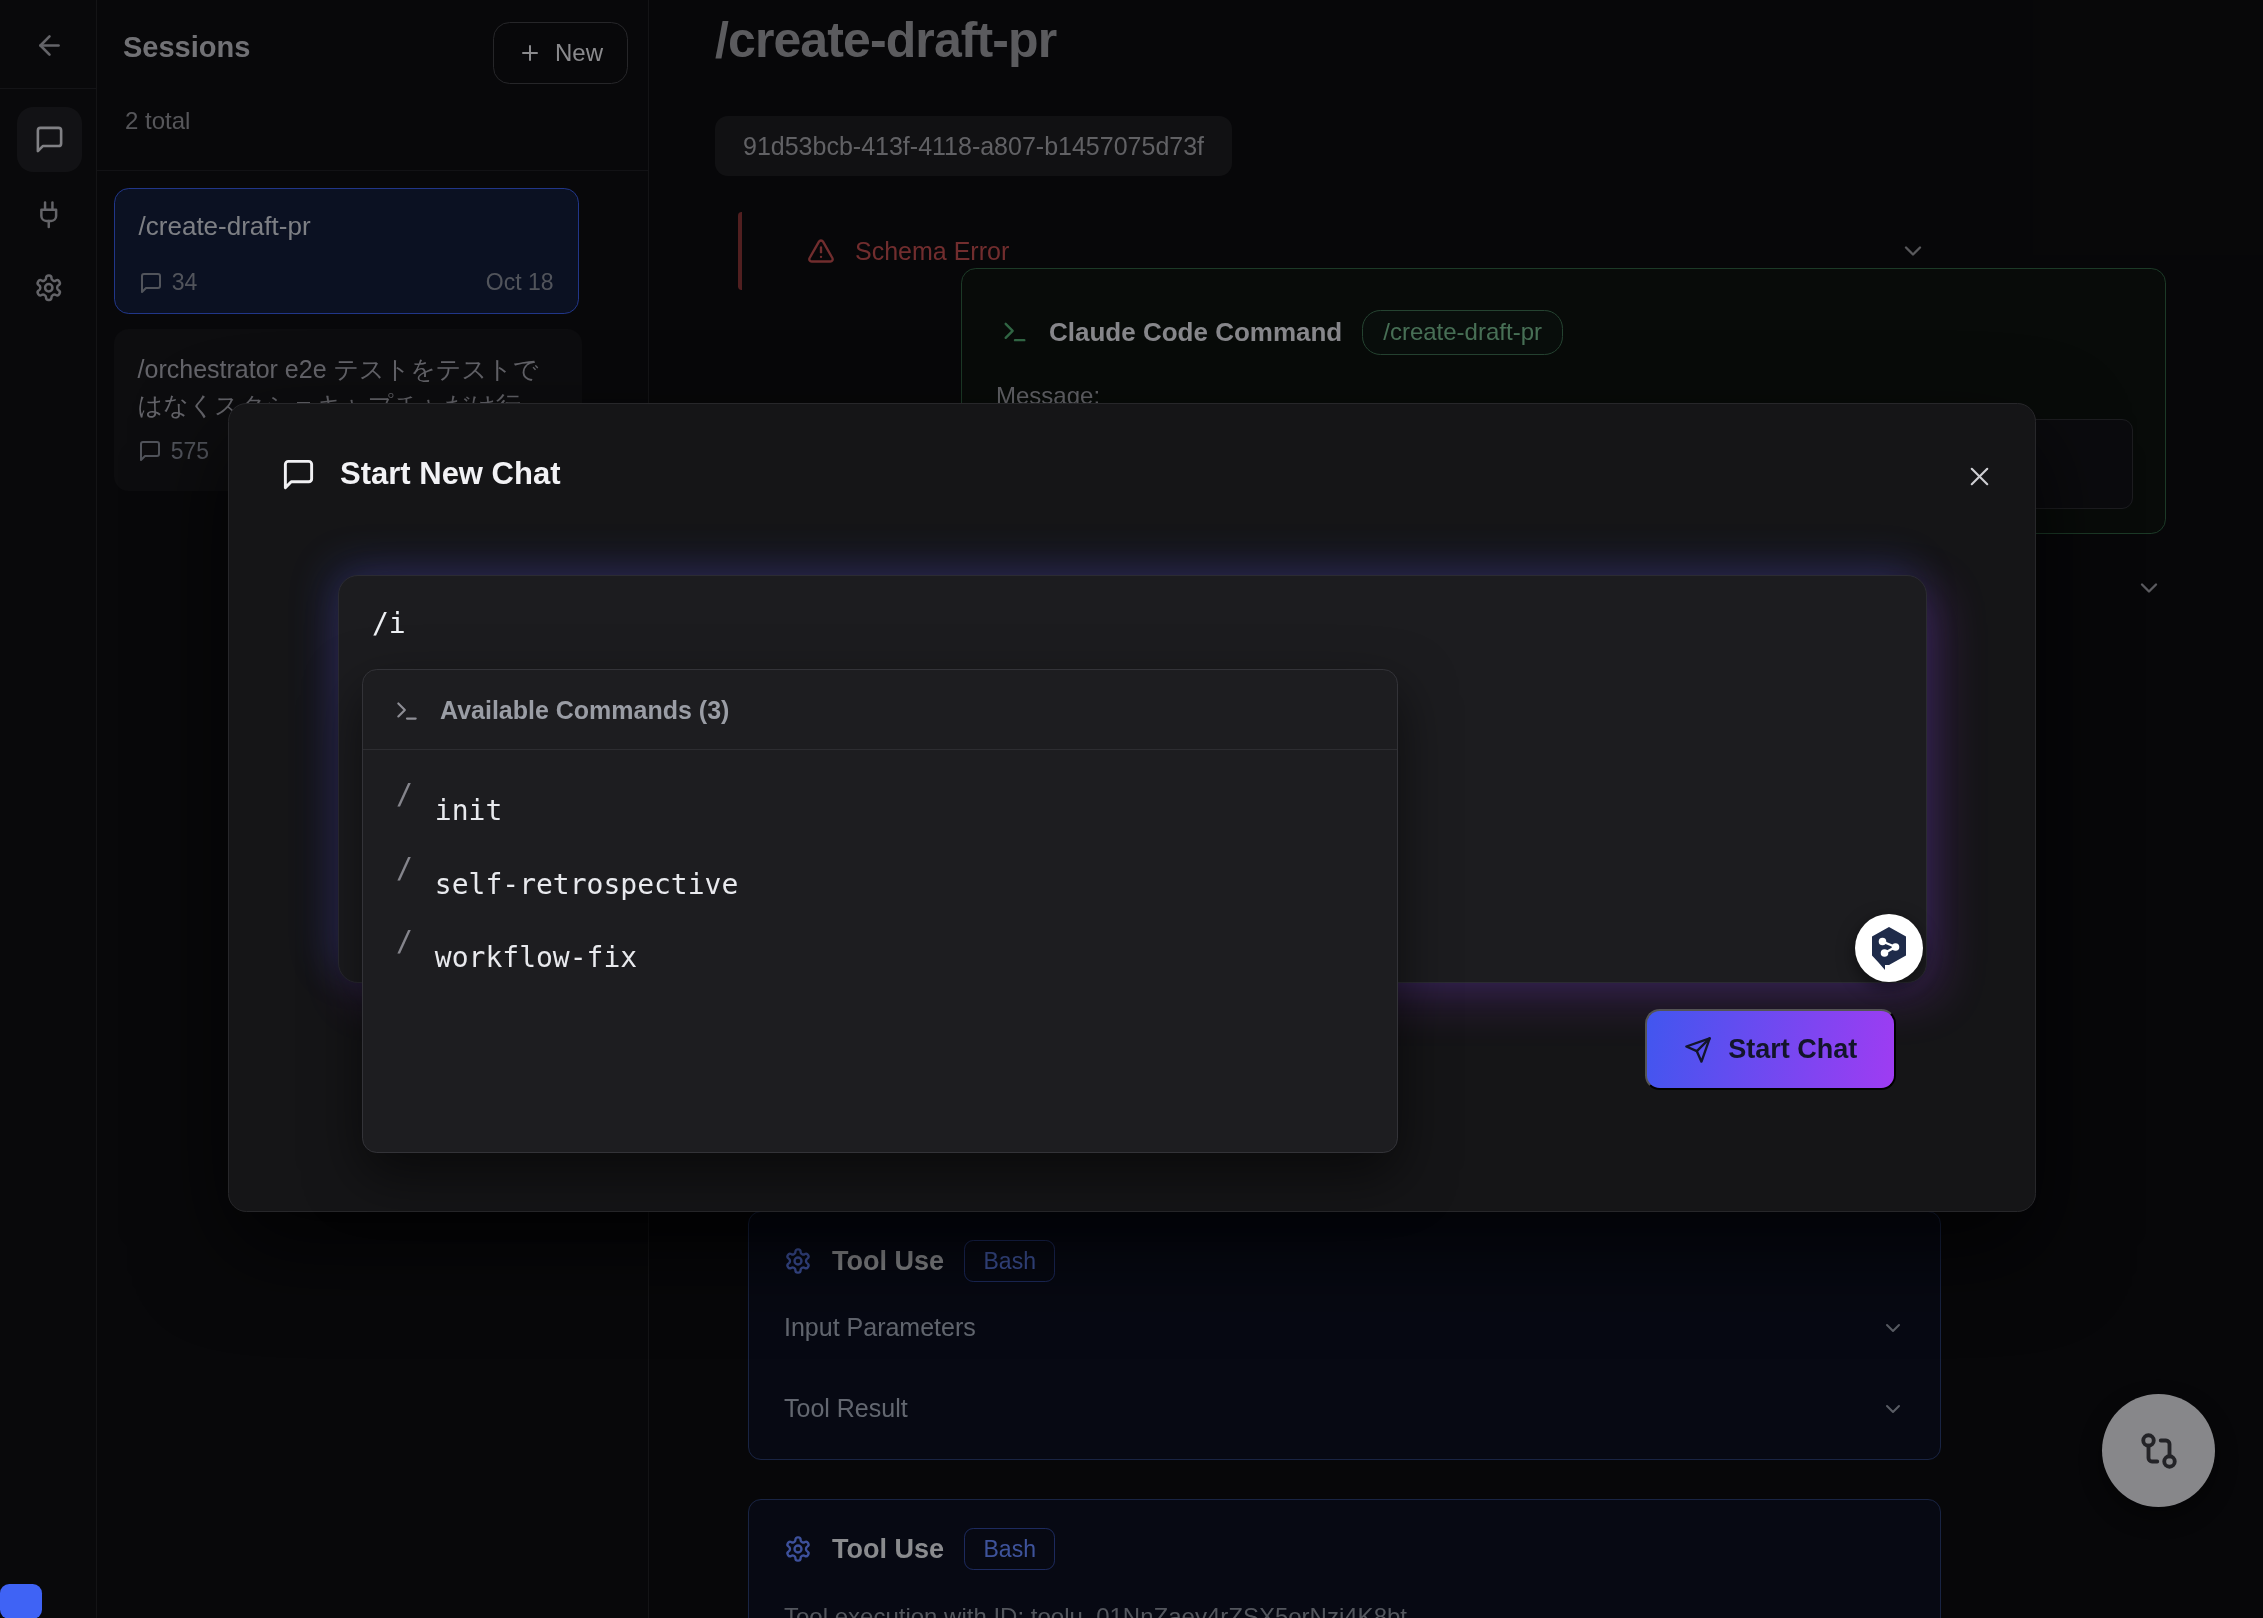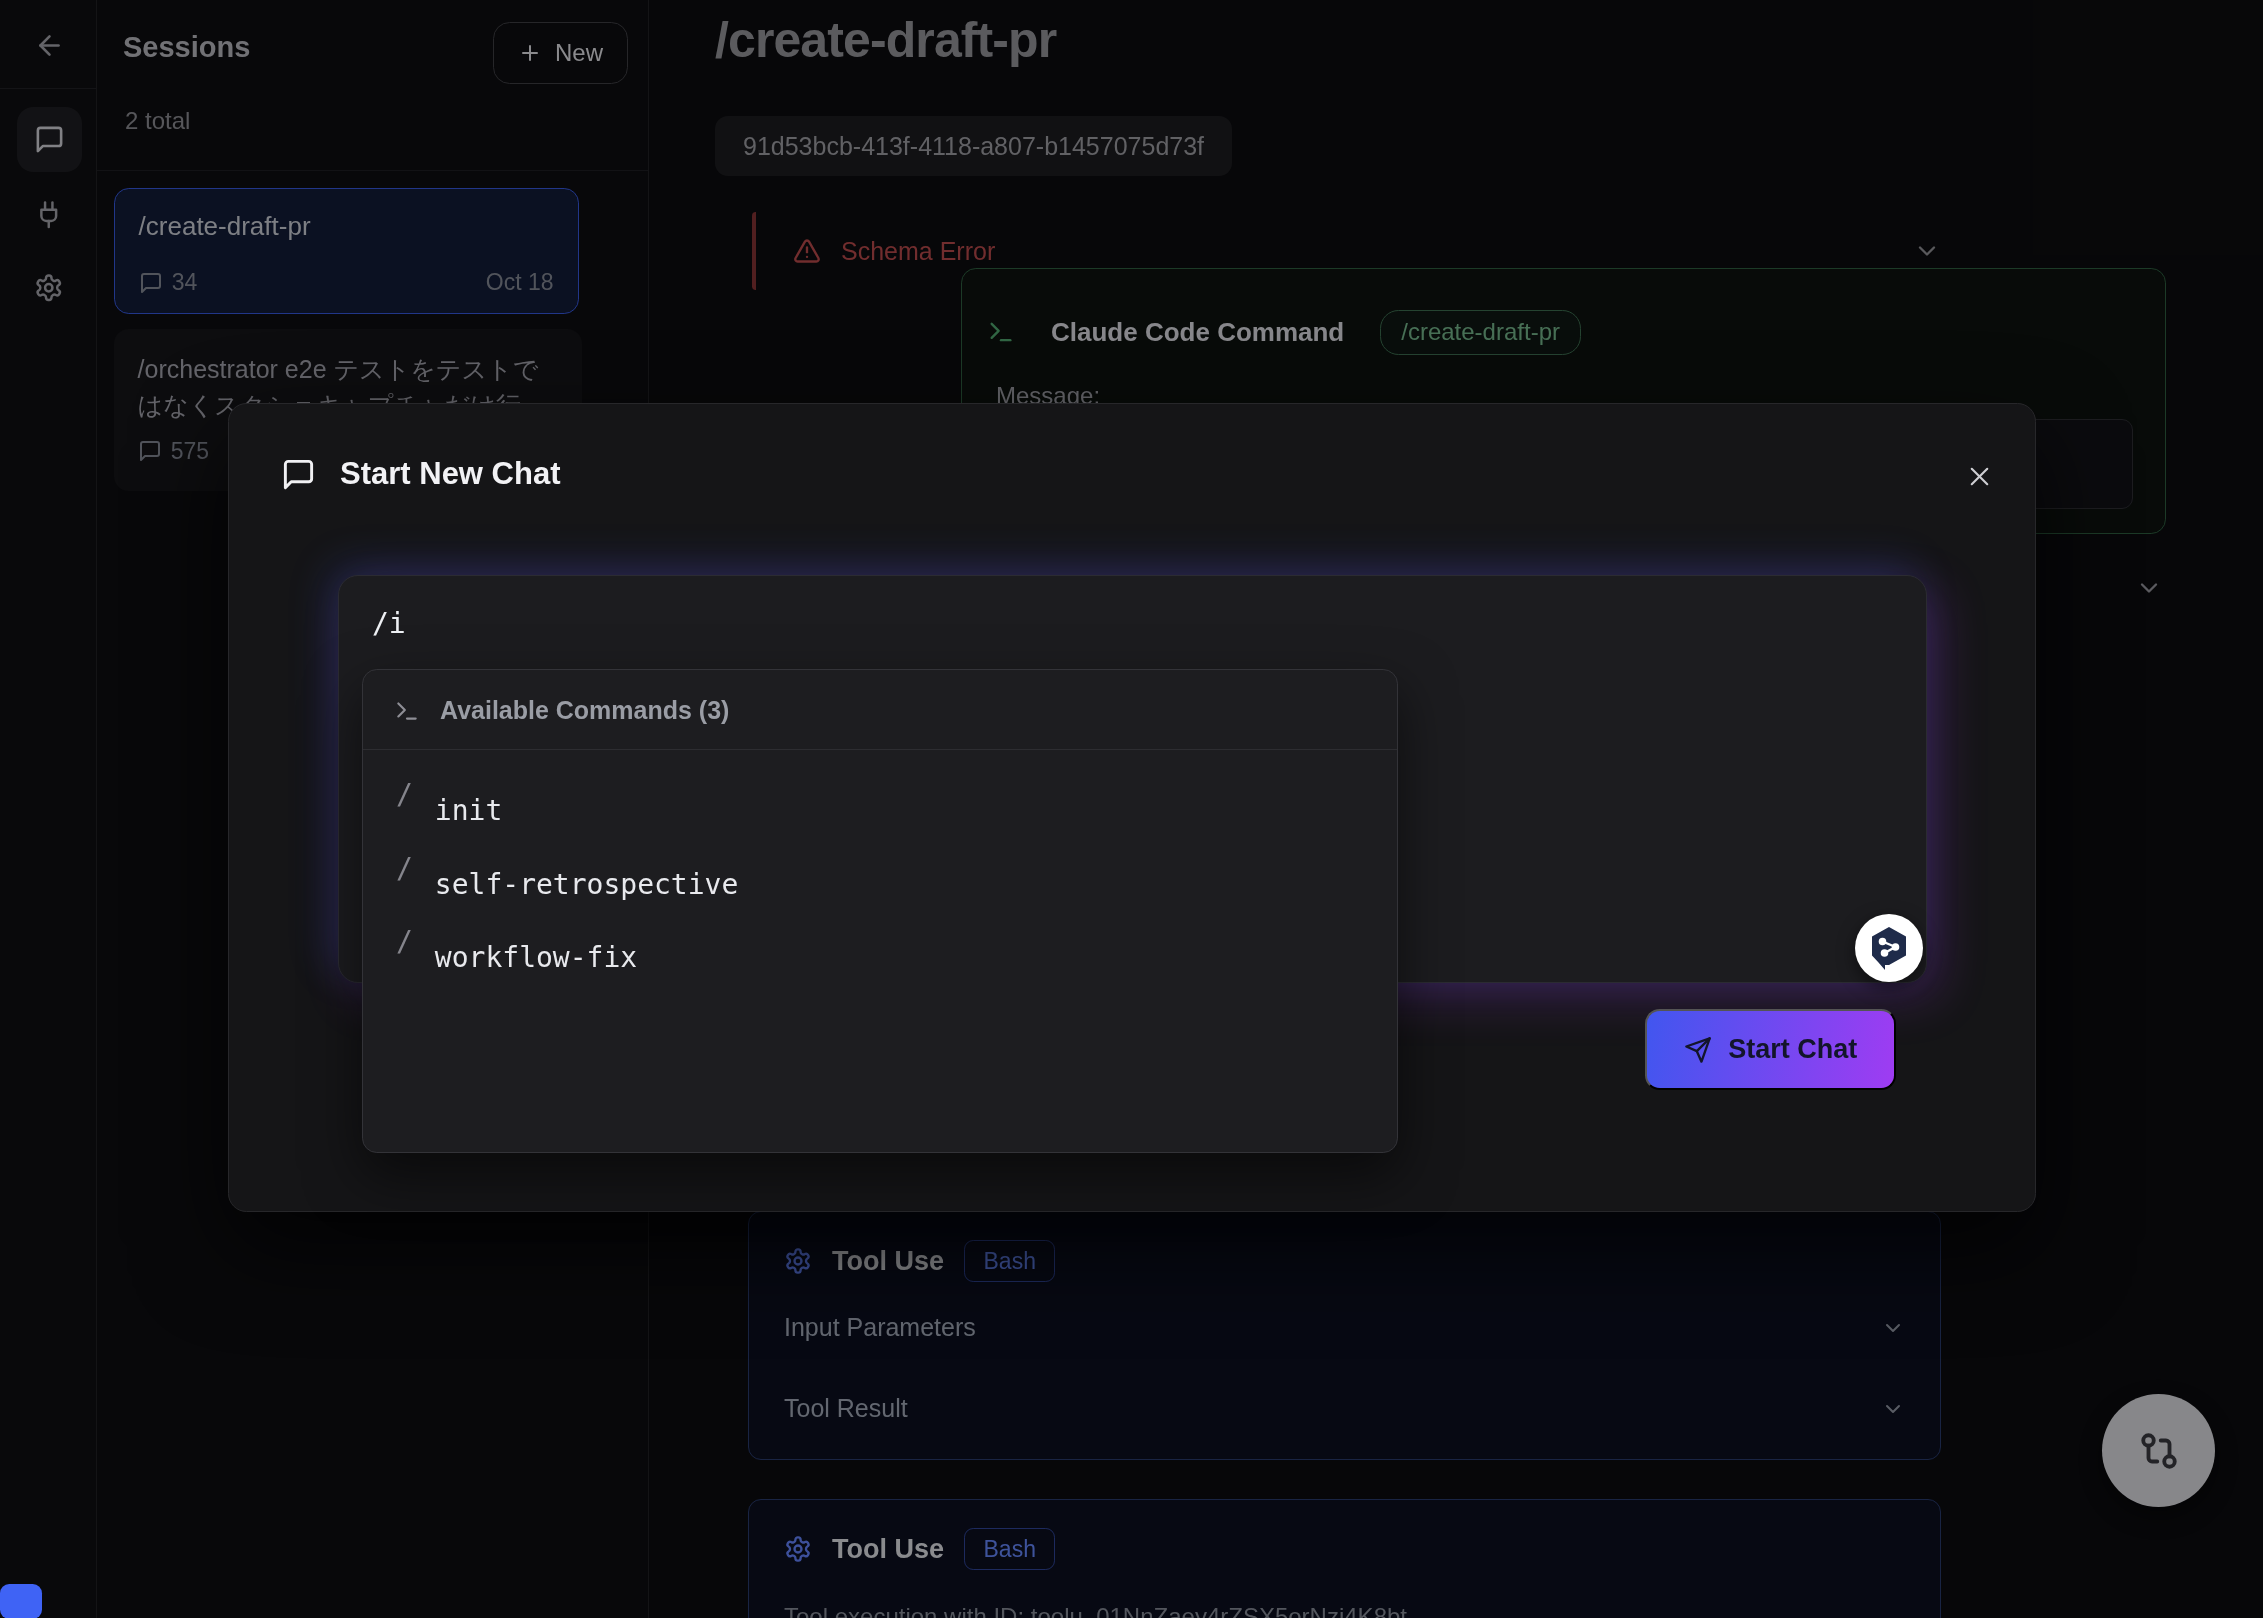--- a/index.html
+++ b/index.html
@@ -34,28 +34,28 @@
                align-items:center; color:#7e828c; font-size:23px; gap:9.2px; }
   .sess-meta .spacer { flex:1; }
   .sess-meta2 { display:flex; align-items:center; gap:9.2px; color:#7e828c; font-size:23px; margin-top:14.8px; }
 
   
   .main { position:absolute; left:649px; top:0; width:1614px; height:1619px; }
   .main-title { position:absolute; left:66px; top:11px; font-size:50px; font-weight:800;
                 color:#8d8d91; letter-spacing:-0.9px; }
   .pill-row { position:absolute; left:66px; top:116px; display:flex; gap:22px; }
   .pill { background:#1a1a1c; border-radius:13px; padding:15.7px 28px; font-size:25px; color:#96969a; }
-  .schema { position:absolute; left:103px; top:212px; width:1202px; height:78px;
-            border-left:4.6px solid #7e2f2f; border-radius:3.7px; display:flex; align-items:center; }
+  .schema { position:absolute; left:89px; top:212px; width:1202px; height:78px;
+            border-left:4.6px solid #7e2f2f; border-radius:3.7px; display:flex; align-items:center;padding-left:28px; }
   .schema .warn { margin-left:37px; color:#b04545; }
   .schema .txt { margin-left:20px; font-size:25px; color:#b04545; }
   .schema .chev { margin-left:auto; margin-right:13px; color:#8a8a8e; }
   .cmd-card { position:absolute; left:312px; top:268px; width:1205px; height:266px;
               border:0.9px solid #2b5a3b; border-radius:14.8px; background:#0b100c; }
-  .cmd-head { position:absolute; left:25px; top:41px; display:flex; align-items:center; gap:36px; }
+  .cmd-head { position:absolute; left:39px; top:41px; display:flex; align-items:center; gap:20px; }
   .cmd-head .t-icon { color:#4c9f68; }
   .cmd-head .label { font-size:26px; font-weight:600; color:#d2d2d6; }
   .cmd-badge { border:0.9px solid #39684a; border-radius:18.5px; padding:7.4px 20px; color:#6fae84;
                font-size:24px; background:rgba(46,90,60,0.08); }
   .msg-label { position:absolute; left:34px; top:113px; font-size:24px; color:#9a9aa0; }
   .msg-box { position:absolute; left:34px; top:150px; width:1137px; height:90px;
              border:0.9px solid #2c2c30; border-radius:11px; background:#101013; }
   .chev-b { position:absolute; left:1486px; top:574px; color:#8e8e93; }
   .tool-card { position:absolute; left:99px; width:1193px; border:0.9px solid #263767;
                border-radius:13px; background:#0a0e1b; padding:28px 35px; }

